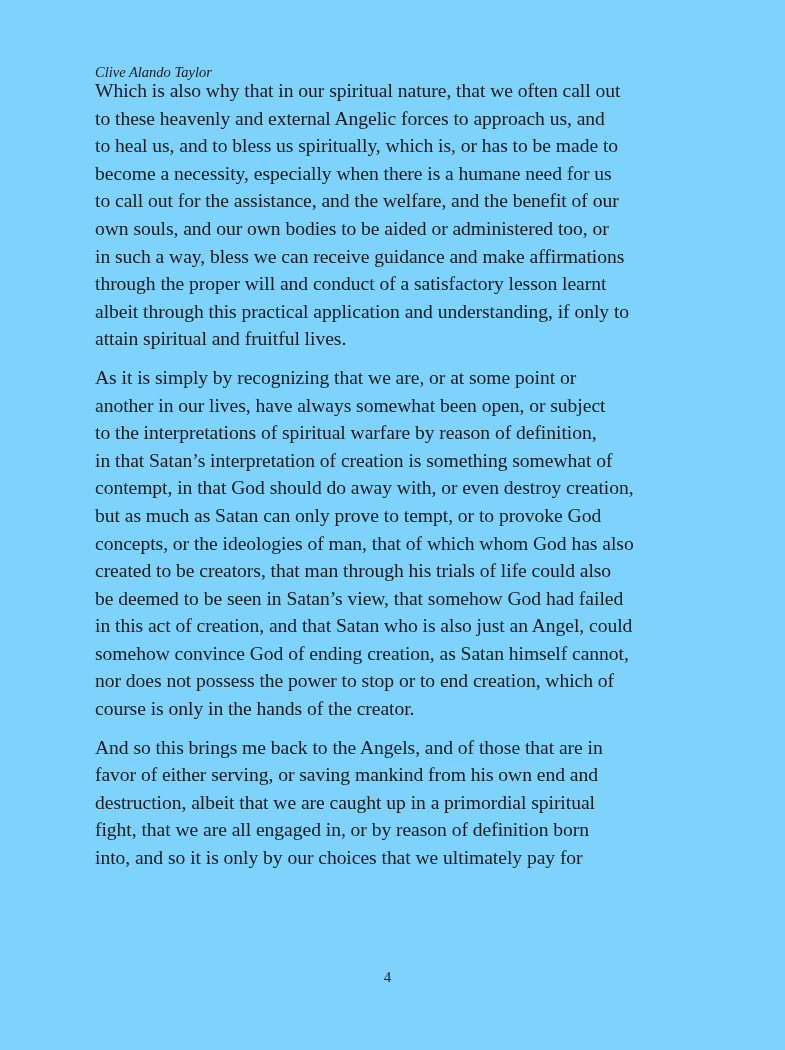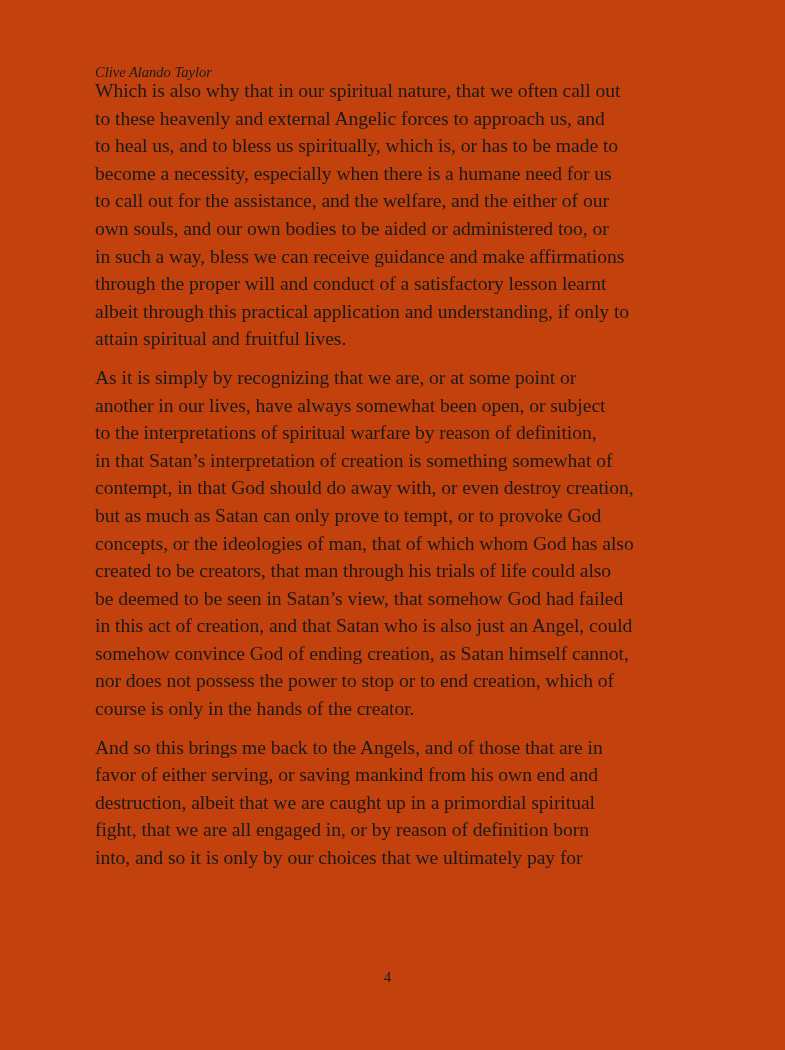--- a/index.html
+++ b/index.html
@@ -1,19 +1,19 @@
 <!DOCTYPE html>
 <html><head>
   <meta charset="utf-8">
   <style>
     html, body { margin: 0; padding: 0; background: #ffffff; }
     body { width: 785px; height: 1050px; position: relative; overflow: hidden; }
     .page {
       position: absolute; left: 0; top: 0; width: 785px; height: 1050px;
-      background: #c2410c; color: #1a1a1a;
+      background: #7dd3fc; color: #1a1a1a;
       font-family: "Liberation Serif", "DejaVu Serif", serif;
     }
     .running-head {
       position: absolute; left: 95px; top: 63px;
       font-size: 14.5px; font-style: italic; line-height: 18px; color: #1a1a1a;
       white-space: nowrap;
     }
     .body-text {
       position: absolute; left: 95px; top: 77px; width: 620px;
     }
@@ -33,21 +33,21 @@
 
 <div class="page">
   <div class="running-head">Clive Alando Taylor</div>
 
   <div class="body-text">
     <div class="para">
       <span class="line">Which is also why that in our spiritual nature, that we often call out</span>
       <span class="line">to these heavenly and external Angelic forces to approach us, and</span>
       <span class="line">to heal us, and to bless us spiritually, which is, or has to be made to</span>
       <span class="line">become a necessity, especially when there is a humane need for us</span>
-      <span class="line">to call out for the assistance, and the welfare, and the either of our</span>
+      <span class="line">to call out for the assistance, and the welfare, and the benefit of our</span>
       <span class="line">own souls, and our own bodies to be aided or administered too, or</span>
       <span class="line">in such a way, bless we can receive guidance and make affirmations</span>
       <span class="line">through the proper will and conduct of a satisfactory lesson learnt</span>
       <span class="line">albeit through this practical application and understanding, if only to</span>
       <span class="line">attain spiritual and fruitful lives.</span>
     </div>
     <div class="para">
       <span class="line">As it is simply by recognizing that we are, or at some point or</span>
       <span class="line">another in our lives, have always somewhat been open, or subject</span>
       <span class="line">to the interpretations of spiritual warfare by reason of definition,</span>

